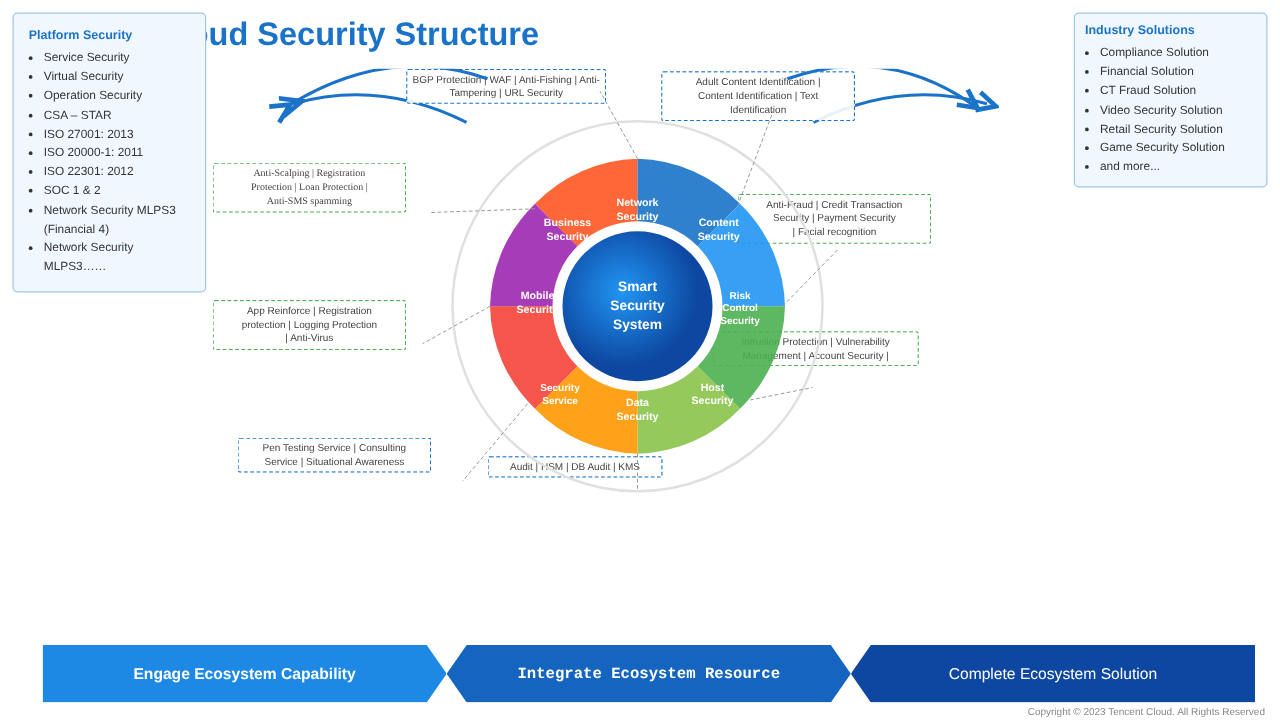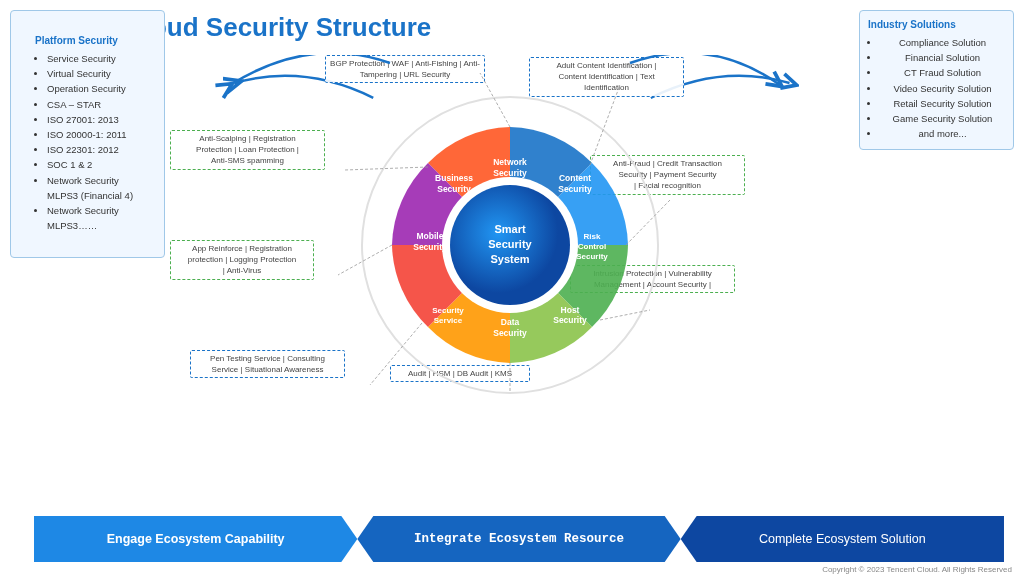--- a/index.html
+++ b/index.html
@@ -45,21 +45,21 @@
 
     
     .platform-security {
       position: absolute;
       left: 10px;
       top: 10px;
       width: 155px;
       background: #f0f7ff;
       border: 1.5px solid #a0c8e8;
       border-radius: 4px;
-      padding: 24px;
+      padding: 12px;
       font-size: 9.5px;
       color: #333;
     }
     .platform-security .box-title {
       font-weight: 700;
       color: #1a73c8;
       font-size: 10px;
       margin-bottom: 5px;
     }
     .platform-security ul {
@@ -84,21 +84,20 @@
     .industry-solutions .box-title {
       font-weight: 700;
       color: #1a73c8;
       font-size: 10px;
       margin-bottom: 5px;
     }
     .industry-solutions ul {
       list-style: disc;
       padding-left: 12px;
       line-height: 1.6;
-      text-align: center;
     }
 
     
     .bottom-banner {
       position: absolute;
       bottom: 0;
       left: 0;
       right: 0;
       height: 52px;
       display: flex;
@@ -256,25 +255,25 @@
     </div>
 
     <div class="lbl lbl-box-blue" style="top:310px; left:220px; width:140px;">
       Audit | HSM | DB Audit | KMS
     </div>
 
     <div class="lbl lbl-box-blue" style="top:295px; left:20px; width:155px;">
       Pen Testing Service | Consulting<br>Service | Situational Awareness
     </div>
 
-    <div class="lbl lbl-box-green" style="top:185px; left:0px; width:144px;">
+    <div class="lbl lbl-box-green" style="top:185px; left:0px; width:155px;">
       App Reinforce | Registration<br>protection | Logging Protection<br>| Anti-Virus
     </div>
 
-    <div class="lbl lbl-box-green" style="top:75px; left:0px; width:155px;">
+    <div class="lbl lbl-box-green" style="top:75px; left:0px; width:155px;font-family:Liberation Serif, serif;">
       Anti-Scalping | Registration<br>Protection | Loan Protection |<br>Anti-SMS spamming
     </div>
 
     <svg width="680" height="390" viewBox="0 0 680 390" style="position:absolute; top:0; left:0; z-index:1;">
 
       <circle cx="340" cy="190" r="148" fill="none" stroke="#e0e0e0" stroke-width="2"></circle>
 
       <path d="M 340 190 L 258 108 A 118 118 0 0 1 340 72 Z" fill="#FF5722" opacity="0.9"></path>
 
       <path d="M 340 190 L 340 72 A 118 118 0 0 1 422 108 Z" fill="#1a73c8" opacity="0.9"></path>

